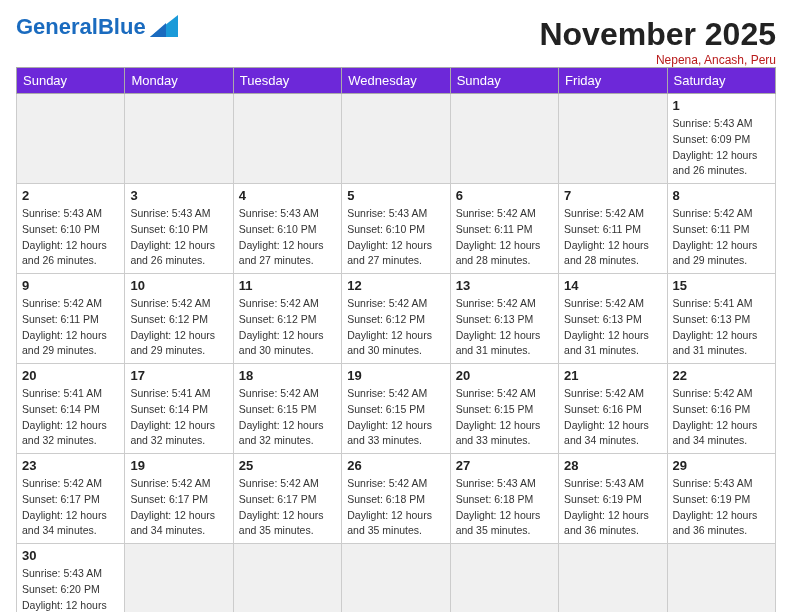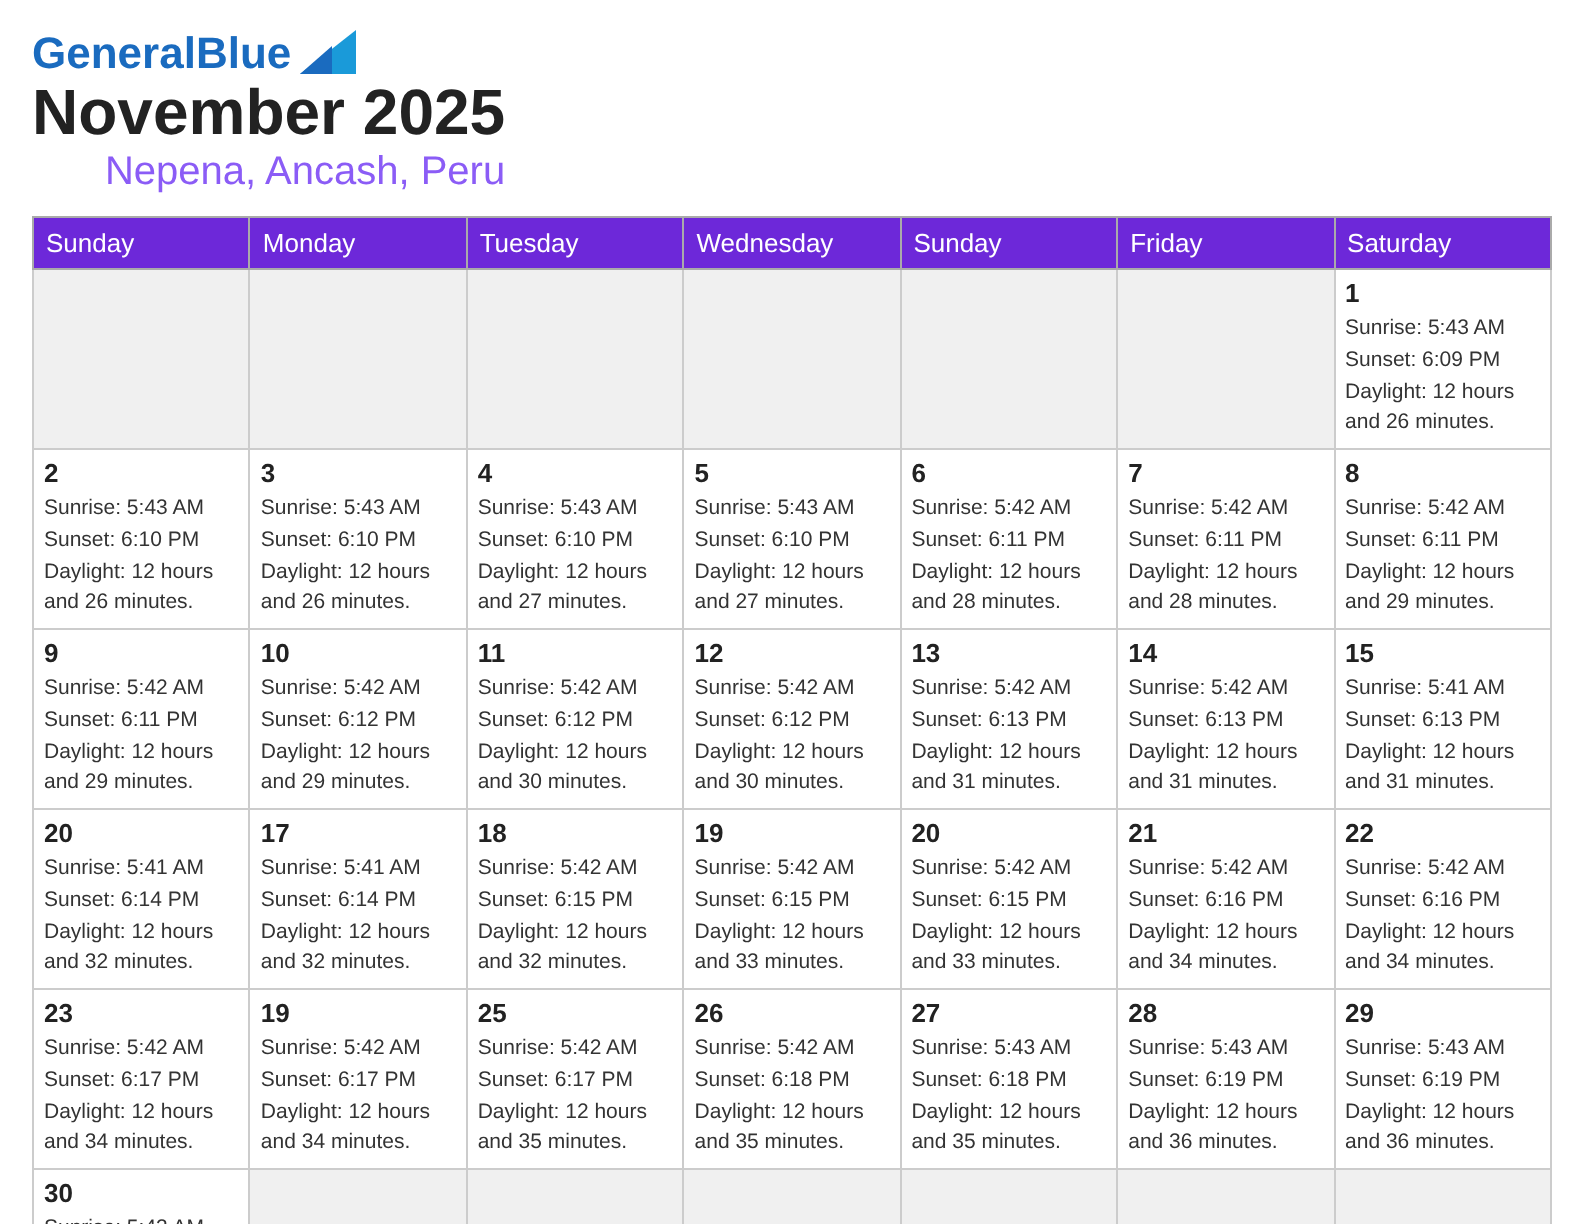--- a/index.html
+++ b/index.html
@@ -7,22 +7,20 @@
       font-family: Arial, sans-serif;
       background: #fff;
       width: 792px;
       min-height: 612px;
       padding: 16px;
     }
     .header {
       display: flex;
       justify-content: space-between;
       align-items: flex-start;
-      margin-bottom: 10px;
-      flex-direction: column;
     }
     .logo {
       display: flex;
       flex-direction: column;
       align-items: flex-start;
     }
     .logo-text {
       font-size: 22px;
       font-weight: bold;
       color: #333;
@@ -33,22 +31,22 @@
     }
     .title-section {
       text-align: right;
     }
     .month-title {
       font-size: 32px;
       font-weight: bold;
       color: #222;
     }
     .location {
-      font-size: 20px;
-      color: #8b5cf6;
+      font-size: 12px;
+      color: #b91c1c;
     }
     .calendar {
       width: 100%;
       border-collapse: collapse;
       font-size: 11px;
     }
     .calendar th {
       background: #6d28d9;
       color: #fff;
       text-align: left;

